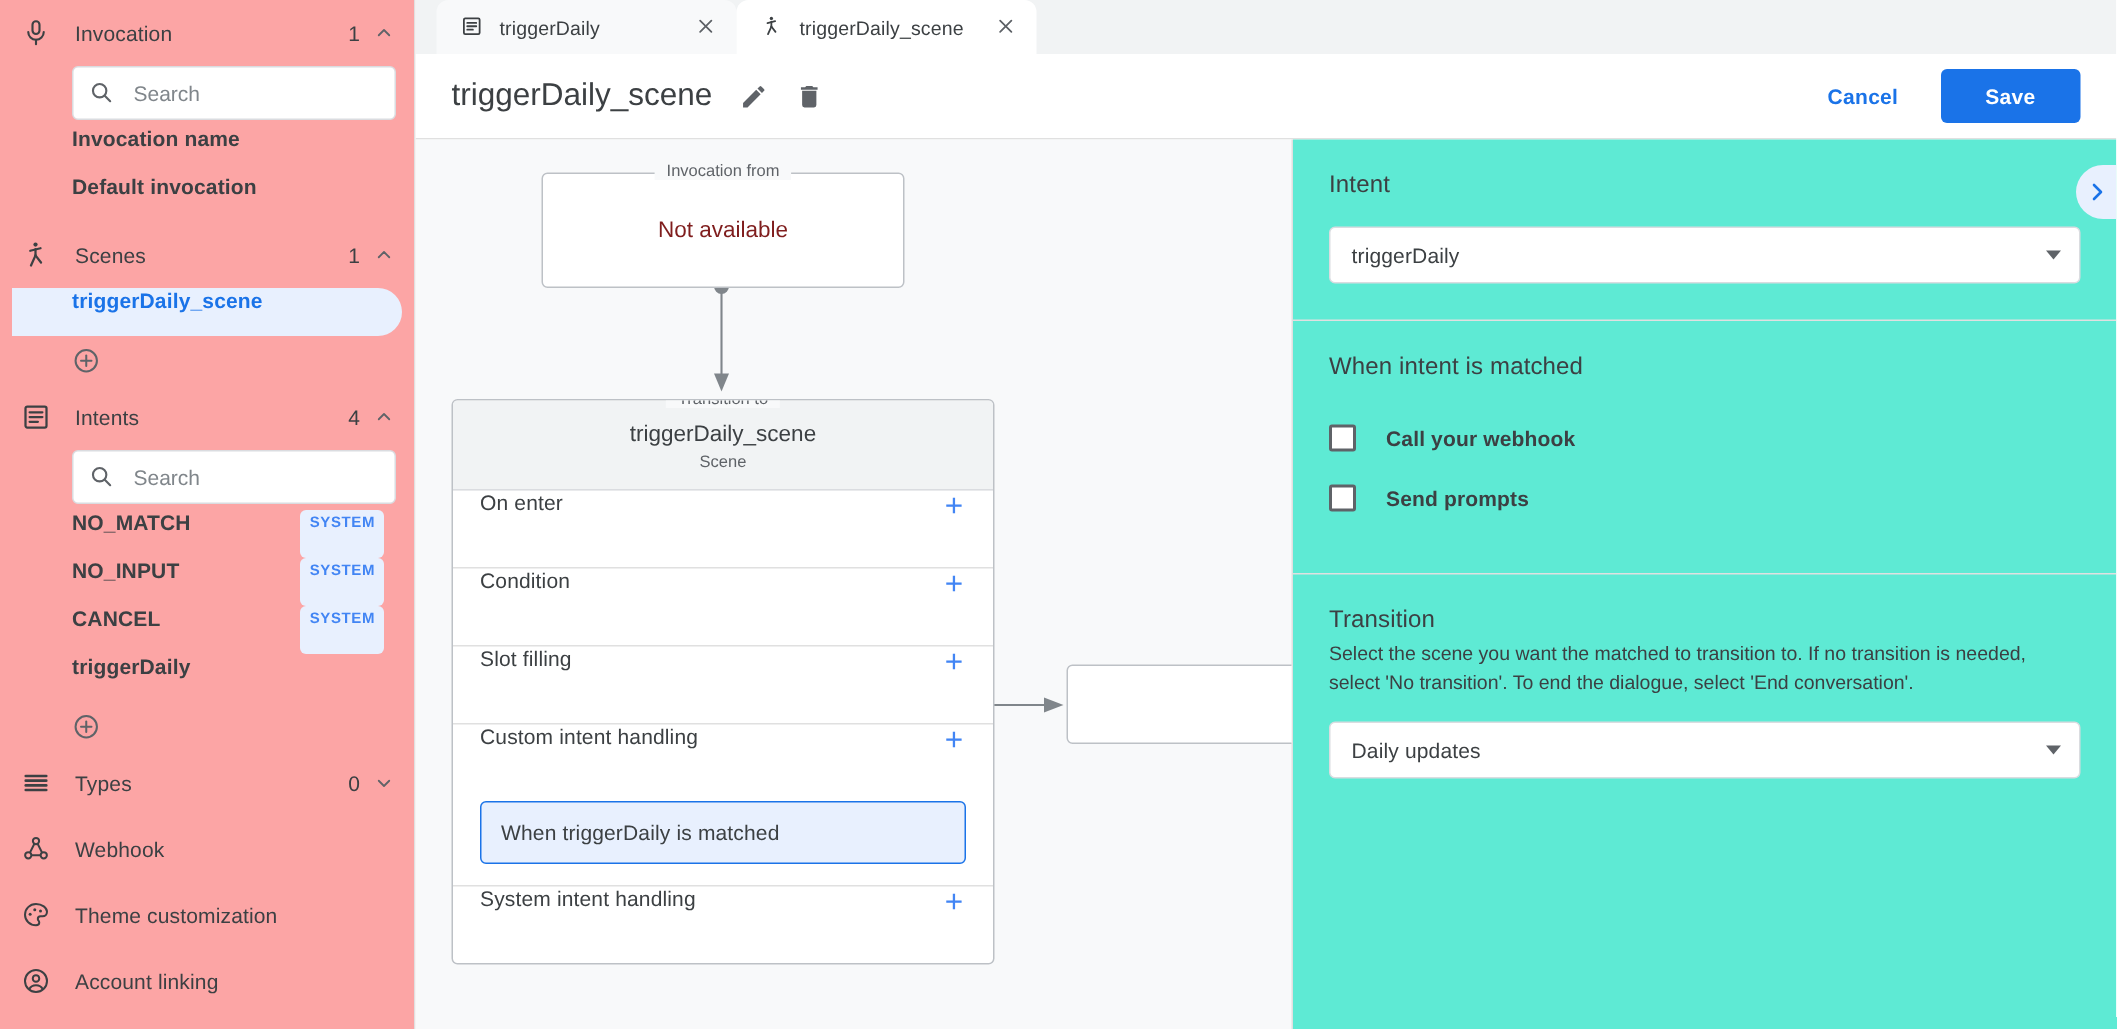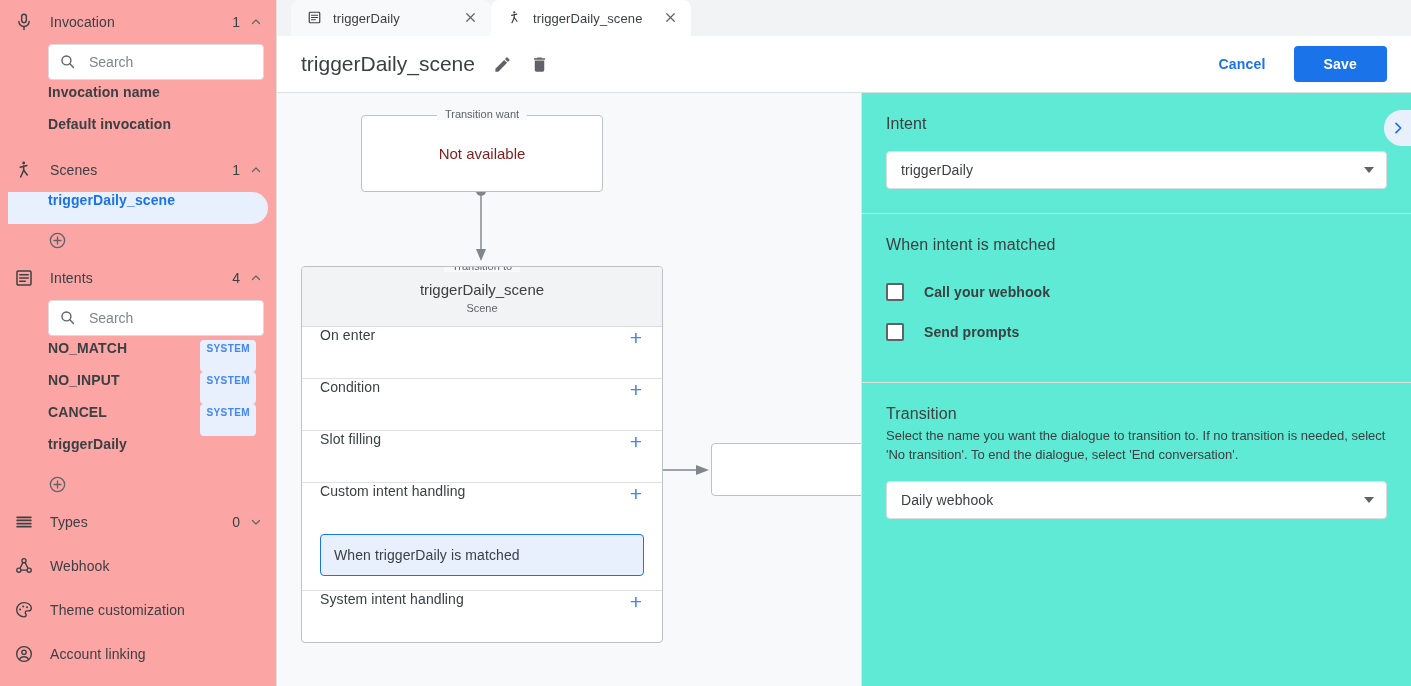--- a/index.html
+++ b/index.html
@@ -470,21 +470,21 @@
           <circle cx="204" cy="98" r="5" fill="#80868b"></circle>
           <line x1="204" y1="98" x2="204" y2="158" stroke="#80868b" stroke-width="1.4"></line>
           <polygon points="204,168 199,156 209,156" fill="#80868b"></polygon>
 
           <circle cx="369" cy="377" r="5" fill="#80868b"></circle>
           <line x1="369" y1="377" x2="420" y2="377" stroke="#80868b" stroke-width="1.4"></line>
           <polygon points="432,377 419,372 419,382" fill="#80868b"></polygon>
         </svg>
 
         <div class="fieldbox" style="left:84px; top:22px; width:242px; height:77px;">
-          <span class="fb-legend">Transition want</span>
+          <span class="fb-legend">Invocation from</span>
           <div class="fb-body">
             <span class="fb-text">Not available</span>
           </div>
         </div>
 
         <div class="fieldbox" style="left:434px; top:350px; width:242px; height:53px;">
 
           <div class="fb-body">
             
           </div>
@@ -558,23 +558,23 @@
             <span class="cblabel">Call your webhook</span>
           </div>
           <div class="cbrow">
             <span class="cbox"></span>
             <span class="cblabel">Send prompts</span>
           </div>
         </div>
 
         <div class="panel-sec">
           <h3 class="panel-h" style="margin-bottom:12px;">Transition</h3>
-          <p class="panel-desc">Select the name you want the dialogue to transition to. If no transition is needed, select 'No transition'. To end the dialogue, select 'End conversation'.</p>
+          <p class="panel-desc">Select the scene you want the matched to transition to. If no transition is needed, select 'No transition'. To end the dialogue, select 'End conversation'.</p>
           <div class="select-box">
-            <span class="sv">Daily webhook</span>
+            <span class="sv">Daily updates</span>
             <span class="tri-down"></span>
           </div>
         </div>
 
       </div>
     </div>
   </div>
 </div>
 
 </body></html>

